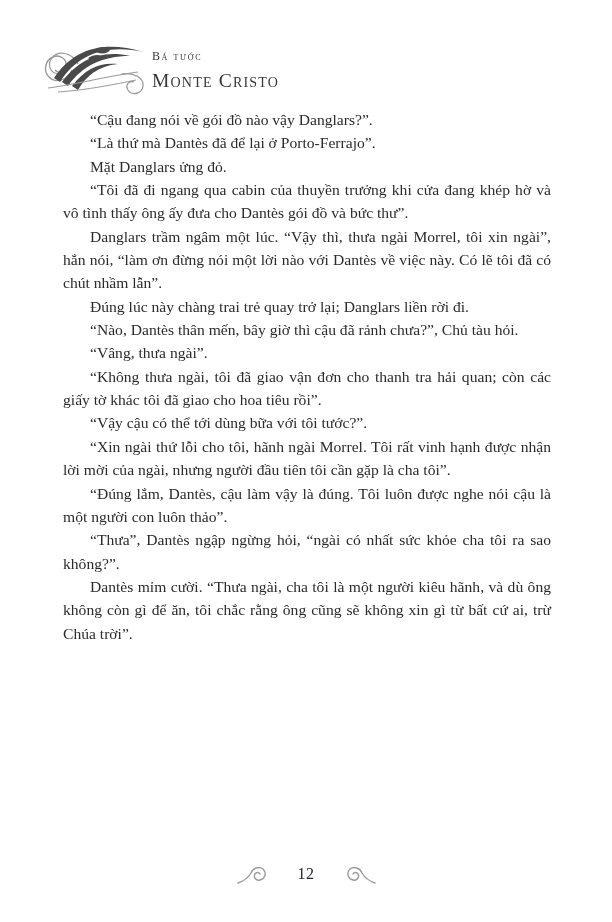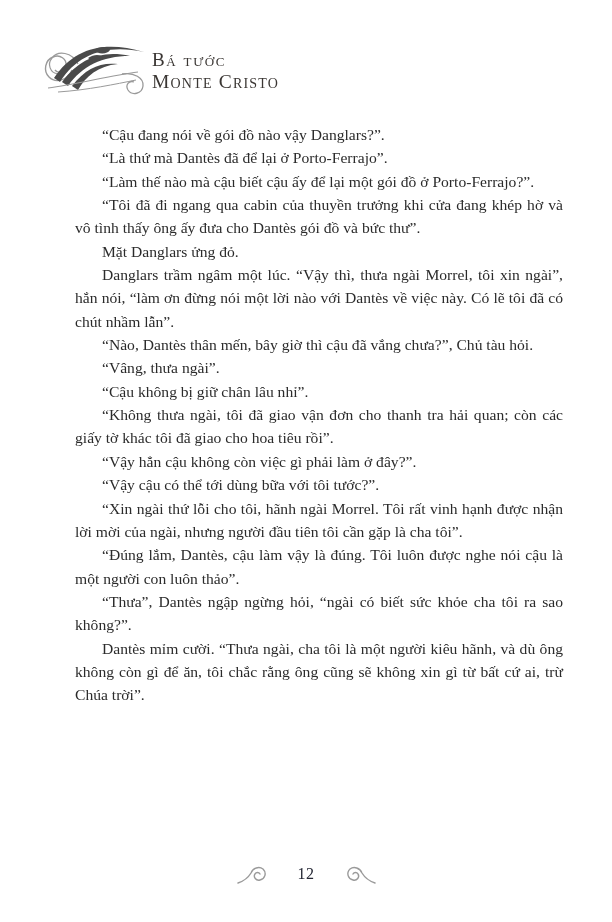--- a/index.html
+++ b/index.html
@@ -18,38 +18,37 @@
     background:var(--background);
     font-family:"Liberation Serif","DejaVu Serif",serif;
     overflow:hidden;
   }
   
   .header{position:absolute;left:0;top:0;width:612px;height:100px;}
   .flourish{position:absolute;left:38px;top:36px;width:118px;height:62px;}
   .titles{position:absolute;left:152px;top:50px;line-height:1;}
   .series-title{
     font-variant:small-caps;
-    font-size:19px;letter-spacing:1.6px;
+    font-size:12px;letter-spacing:1.6px;
     color:var(--title);
   }
   .book-title{
     font-variant:small-caps;
     font-size:19.5px;letter-spacing:1.2px;
     color:var(--title);
-    margin-top:3px;
+    margin-top:9px;
   }
   
   .body-text{
     position:absolute;
-    left:75px;top:108px;width:488px;
+    left:63px;top:108px;width:488px;
     font-size:15.6px;
     line-height:23.35px;
     color:var(--text);
     text-align:justify;
-    margin-top:15px;
   }
   .body-text p{margin:0;text-indent:27px;}
   
   .footer{
     position:absolute;left:0;top:860px;width:612px;height:28px;
     display:flex;align-items:center;justify-content:center;gap:28px;
   }
   .page-number{
     font-size:16px;color:var(--page-number);
     letter-spacing:.5px;
@@ -82,33 +81,31 @@
     <div class="titles">
       <div class="series-title">Bá tước</div>
       <div class="book-title">Monte Cristo</div>
     </div>
   </header>
 
   <main class="body-text">
 
   <p>“Cậu đang nói về gói đồ nào vậy Danglars?”.</p>
       <p>“Là thứ mà Dantès đã để lại ở Porto-Ferrajo”.</p>
-      <p>“Làm thế nào mà cậu biết cậu ấy để lại một gói đồ ở Porto-Ferrajo?”.</p>
+      <p>Mặt Danglars ửng đỏ.</p>
       <p>“Tôi đã đi ngang qua cabin của thuyền trưởng khi cửa đang khép hờ và vô tình thấy ông ấy đưa cho Dantès gói đồ và bức thư”.</p>
-      <p>Mặt Danglars ửng đỏ.</p>
       <p>Danglars trầm ngâm một lúc. “Vậy thì, thưa ngài Morrel, tôi xin ngài”, hắn nói, “làm ơn đừng nói một lời nào với Dantès về việc này. Có lẽ tôi đã có chút nhầm lẫn”.</p>
-      <p>“Nào, Dantès thân mến, bây giờ thì cậu đã vắng chưa?”, Chủ tàu hỏi.</p>
+      <p>Đúng lúc này chàng trai trẻ quay trở lại; Danglars liền rời đi.</p>
+      <p>“Nào, Dantès thân mến, bây giờ thì cậu đã rảnh chưa?”, Chủ tàu hỏi.</p>
       <p>“Vâng, thưa ngài”.</p>
-      <p>“Cậu không bị giữ chân lâu nhỉ”.</p>
       <p>“Không thưa ngài, tôi đã giao vận đơn cho thanh tra hải quan; còn các giấy tờ khác tôi đã giao cho hoa tiêu rồi”.</p>
-      <p>“Vậy hẳn cậu không còn việc gì phải làm ở đây?”.</p>
       <p>“Vậy cậu có thể tới dùng bữa với tôi tước?”.</p>
       <p>“Xin ngài thứ lỗi cho tôi, hãnh ngài Morrel. Tôi rất vinh hạnh được nhận lời mời của ngài, nhưng người đầu tiên tôi cần gặp là cha tôi”.</p>
       <p>“Đúng lắm, Dantès, cậu làm vậy là đúng. Tôi luôn được nghe nói cậu là một người con luôn thảo”.</p>
-      <p>“Thưa”, Dantès ngập ngừng hỏi, “ngài có biết sức khỏe cha tôi ra sao không?”.</p>
+      <p>“Thưa”, Dantès ngập ngừng hỏi, “ngài có nhất sức khỏe cha tôi ra sao không?”.</p>
       <p>Dantès mỉm cười. “Thưa ngài, cha tôi là một người kiêu hãnh, và dù ông không còn gì để ăn, tôi chắc rằng ông cũng sẽ không xin gì từ bất cứ ai, trừ Chúa trời”.</p>
     </main>
 
   <footer class="footer">
     <svg class="swirl" viewBox="0 0 34 24" aria-hidden="true">
       <path d="M2,21 C8,19 12,16 15,11 C17,6 23,4 27,7 C31,11 29,17 24,18 C20,19 17,15 19,12 C20,10 23,10 24,12" fill="none" stroke="var(--ornament-light)" stroke-width="1.4" stroke-linecap="round"></path>
     </svg>
     <span class="page-number">12</span>
     <svg class="swirl" viewBox="0 0 34 24" aria-hidden="true">
       <path d="M32,21 C26,19 22,16 19,11 C17,6 11,4 7,7 C3,11 5,17 10,18 C14,19 17,15 15,12 C14,10 11,10 10,12" fill="none" stroke="var(--ornament-light)" stroke-width="1.4" stroke-linecap="round"></path>

